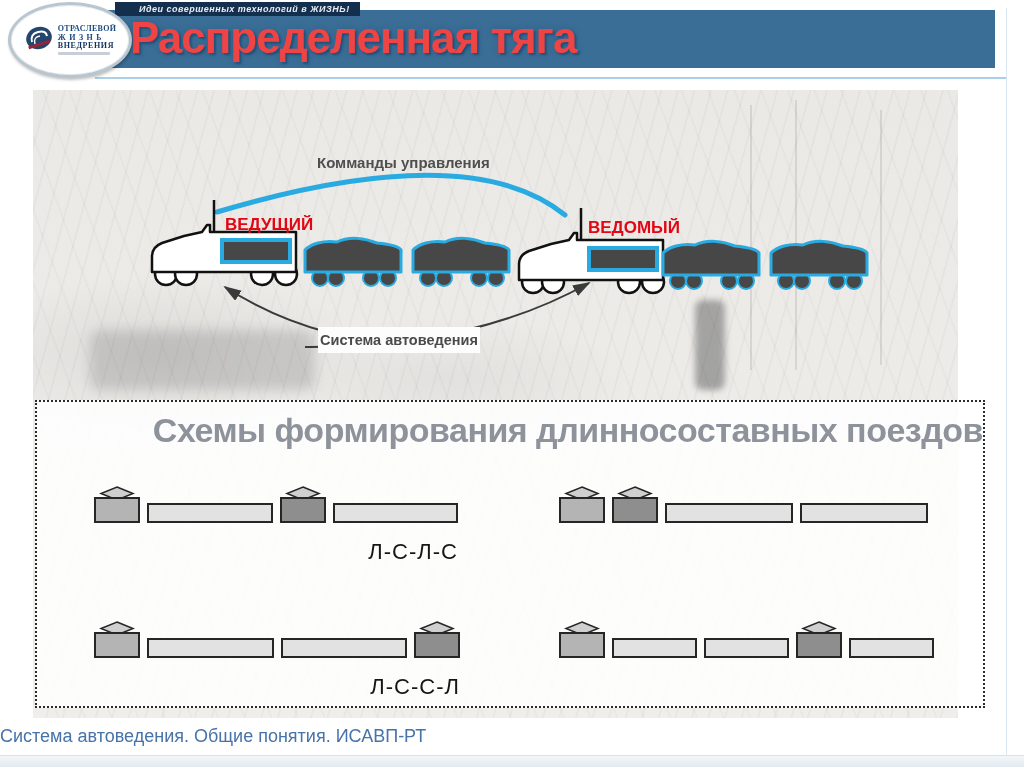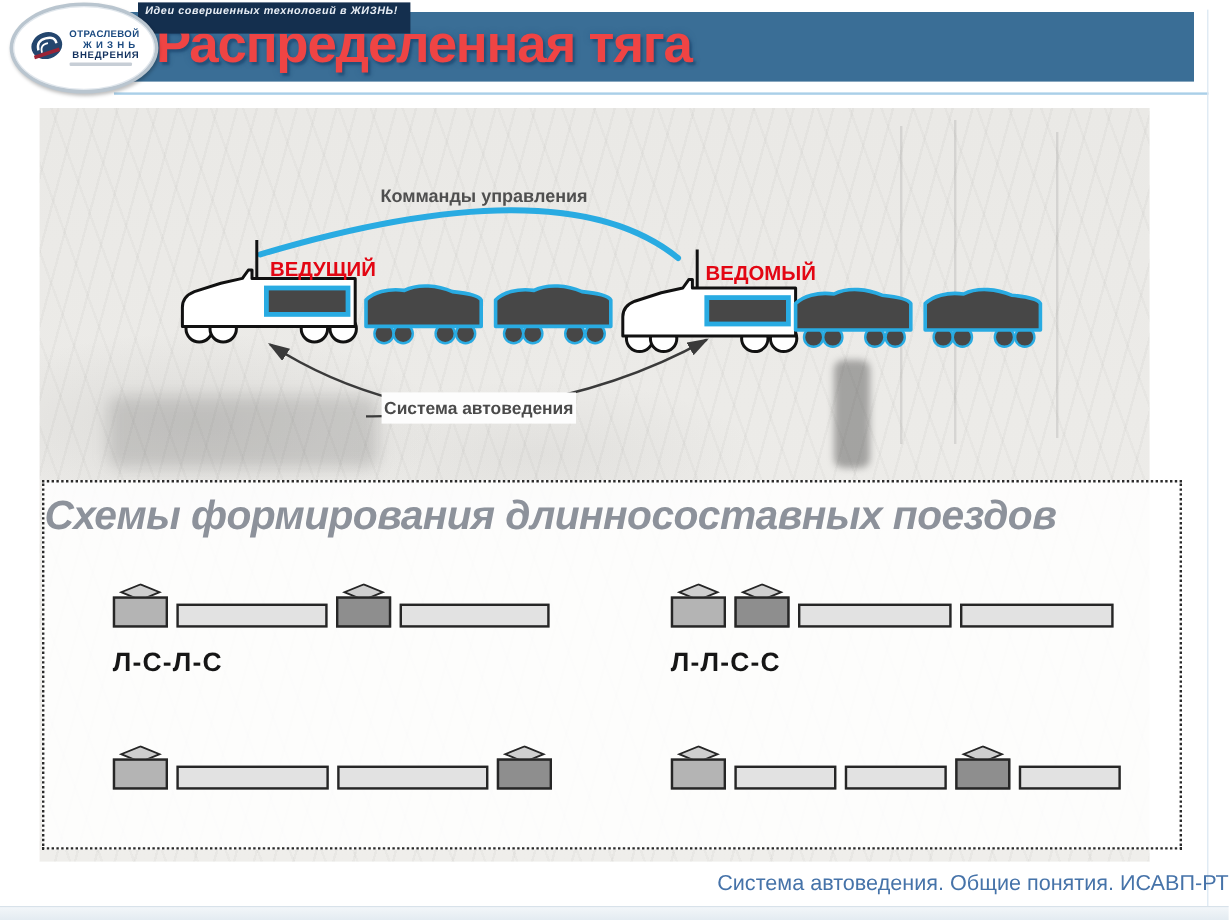--- a/index.html
+++ b/index.html
@@ -13,21 +13,21 @@
   .banner {
     position:absolute; left:95px; top:10px; width:900px; height:58px;
     background:
       repeating-linear-gradient(0deg, rgba(255,255,255,0.07) 0 1px, transparent 1px 3px),
       radial-gradient(ellipse 160px 60px at 18% 60%, rgba(140,190,230,0.35), transparent 70%),
       radial-gradient(ellipse 120px 50px at 38% 40%, rgba(90,150,200,0.35), transparent 70%),
       linear-gradient(90deg,#0e2233 0%,#173a57 14%,#28567b 30%,#4push 0,#48809f 45%,#6fb3d8 62%,#7fc2e3 72%,#7fc2e3 100%);
     background-color:#3a6e96;
   }
   .slogan-bar {
-    position:absolute; left:115px; top:2px; height:26px; padding:1px 10px 0 6px;
+    position:absolute; left:115px; top:2px; height:14px; padding:1px 10px 0 24px;
     background:#142f4e; color:#e8eef5; font-size:9px; font-weight:bold; font-style:italic;
     letter-spacing:0.5px; white-space:nowrap; z-index:4; line-height:12px;
   }
   .main-title {
     position:absolute; left:130px; top:13px; z-index:3;
     font-size:44px; font-weight:bold; letter-spacing:-1px; color:#ef4444;
     text-shadow:2px 2px 2px rgba(20,60,100,0.55), 0 0 6px rgba(30,75,120,0.35);
     white-space:nowrap;
   }
   .header-underline { position:absolute; left:95px; top:77px; width:912px; height:2px; background:#aacfe8; }
@@ -35,21 +35,21 @@
 
   
   .logo {
     position:absolute; left:8px; top:2px; width:124px; height:76px; z-index:5;
     background:#ffffff; border-radius:50%;
     border:3px solid #b9c5cf;
     box-shadow:0 0 0 1px #e2e8ee inset, 1px 2px 3px rgba(0,0,0,0.25);
     display:flex; align-items:center; justify-content:center; gap:4px;
   }
   .logo-mark { flex:0 0 auto; }
-  .logo-text { text-align:right; color:#1b4a80; line-height:1.05; }
+  .logo-text { text-align:left; color:#1b4a80; line-height:1.05;font-family:Liberation Serif, serif; }
   .logo-line1 { font-size:8px; font-weight:bold; letter-spacing:0.3px; }
   .logo-line2 { font-size:8px; font-weight:bold; letter-spacing:3.5px; }
   .logo-line3 { font-size:8px; font-weight:bold; letter-spacing:0.6px; color:#12315e; }
   .logo-tag { margin-top:1px; width:52px; height:3px; background:#c7ced6; border-radius:1px; }
 
   
   .photo {
     position:absolute; left:33px; top:90px; width:925px; height:628px;
     background:
       repeating-linear-gradient(105deg, transparent 0 14px, rgba(110,110,105,0.05) 14px 16px),
@@ -63,38 +63,38 @@
   .photo-mass { position:absolute; background:rgba(90,90,90,0.22); border-radius:10px; filter:blur(6px); }
 
   .train-svg { position:absolute; left:33px; top:90px; z-index:2; }
 
   
   .schemes-box {
     position:absolute; left:35px; top:400px; width:950px; height:308px; z-index:2;
     border:2px dotted #2a2a2a; background:rgba(255,255,255,0.86);
   }
   .schemes-title {
-    margin-top:9px; text-align:left;
+    margin-top:9px; text-align:right;
     font-size:34px; font-weight:bold; color:var(--title-gray,#8d929b);
-    letter-spacing:-0.5px; white-space:nowrap;font-style:italic;
+    letter-spacing:-0.5px; white-space:nowrap;
   }
   .scheme { position:absolute; z-index:3; }
   .scheme-row { display:flex; align-items:flex-end; gap:7px; height:37px; }
   .loco { display:flex; flex-direction:column; align-items:center; flex:0 0 46px; }
   .loco svg { display:block; margin-bottom:-4px; }
   .loco-box { width:46px; height:26px; border:2px solid #262626; background:var(--loco-lead,#b4b4b4); }
   .loco-box.slave { background:var(--loco-slave,#8e8e8e); }
   .s-wagon { flex:1 1 0; height:20px; border:2px solid #262626; background:var(--wagon-light,#e2e2e2); }
   .scheme-label {
-    margin-top:16px; text-align:left; font-size:22px; color:#161616; letter-spacing:1px;font-weight:bold;
+    margin-top:16px; text-align:right; font-size:22px; color:#161616; letter-spacing:1px;
   }
 
   
   .footer {
-    position:absolute; left:0; top:726px; width:1024px; text-align:right;
+    position:absolute; left:0; top:726px; width:1024px; text-align:left;
     font-size:18px; color:var(--footer-blue,#4673a9); z-index:3;
   }
   .bottom-strip {
     position:absolute; left:0; bottom:0; width:1024px; height:12px;
     background:linear-gradient(#f2f6f9,#e3ebf1); border-top:1px solid #d8e2ea;
   }
 </style>
 </head>
 <body>
 
@@ -231,39 +231,39 @@
       </div>
       <div class="loco">
         <svg width="36" height="15" viewBox="0 0 36 15">
           <polygon points="18,1 34,7.5 18,14 2,7.5" fill="#cfcfcf" stroke="#262626" stroke-width="1.5"></polygon>
         </svg>
         <div class="loco-box slave"></div>
       </div>
       <div class="s-wagon"></div>
       <div class="s-wagon"></div>
     </div>
-  <div class="scheme-label">Л-Л-С-С</div>
 </div>
 <div class="scheme" style="left:94px; top:621px; width:366px;">
   <div class="scheme-row">
       <div class="loco">
         <svg width="36" height="15" viewBox="0 0 36 15">
           <polygon points="18,1 34,7.5 18,14 2,7.5" fill="#cfcfcf" stroke="#262626" stroke-width="1.5"></polygon>
         </svg>
         <div class="loco-box"></div>
       </div>
       <div class="s-wagon"></div>
       <div class="s-wagon"></div>
       <div class="loco">
         <svg width="36" height="15" viewBox="0 0 36 15">
           <polygon points="18,1 34,7.5 18,14 2,7.5" fill="#cfcfcf" stroke="#262626" stroke-width="1.5"></polygon>
         </svg>
         <div class="loco-box slave"></div>
       </div>
     </div>
+  <div class="scheme-label">Л-С-С-Л</div>
 </div>
 <div class="scheme" style="left:559px; top:621px; width:375px;">
   <div class="scheme-row">
       <div class="loco">
         <svg width="36" height="15" viewBox="0 0 36 15">
           <polygon points="18,1 34,7.5 18,14 2,7.5" fill="#cfcfcf" stroke="#262626" stroke-width="1.5"></polygon>
         </svg>
         <div class="loco-box"></div>
       </div>
       <div class="s-wagon"></div>

